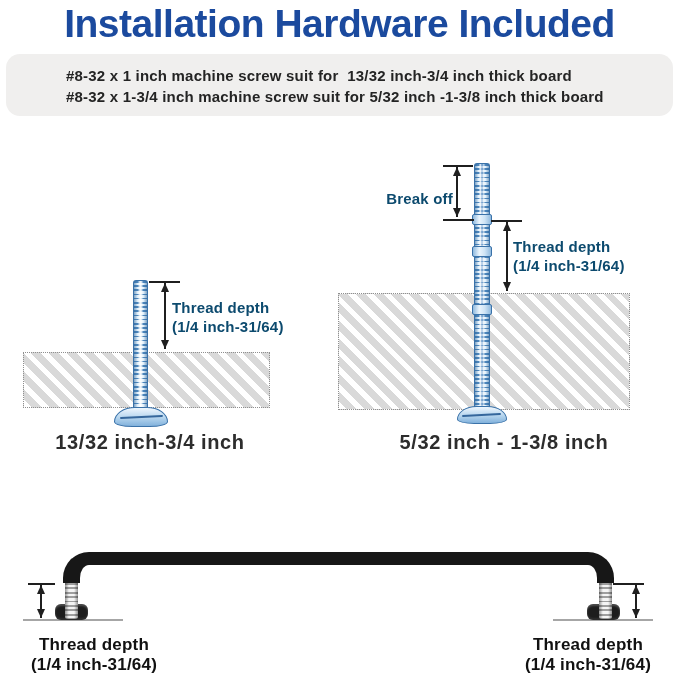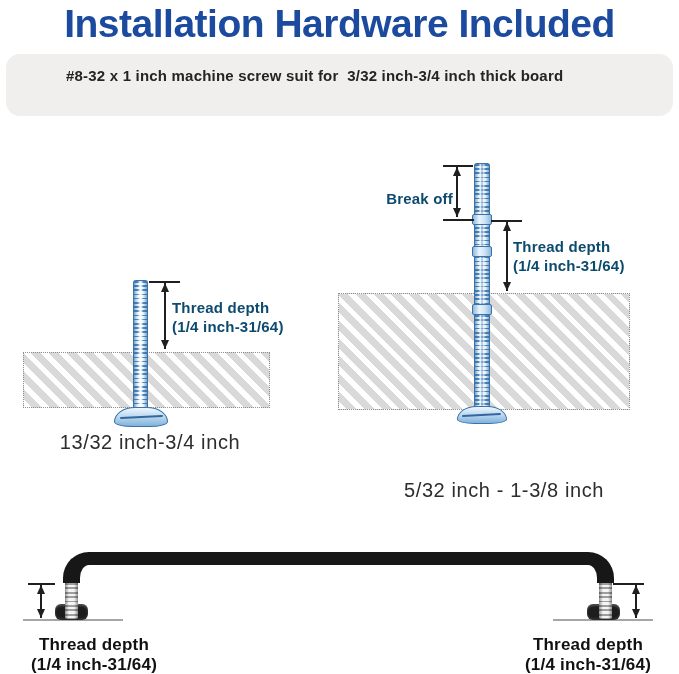--- a/index.html
+++ b/index.html
@@ -66,21 +66,21 @@
   
   .tick{height:2px;background:var(--ink);z-index:5;}
   .varrow{width:2px;background:var(--ink);z-index:5;}
   .varrow::before{content:"";position:absolute;top:0;left:50%;transform:translateX(-50%);
     border:4.5px solid transparent;border-top:0;border-bottom:9px solid var(--ink);}
   .varrow::after{content:"";position:absolute;bottom:0;left:50%;transform:translateX(-50%);
     border:4.5px solid transparent;border-bottom:0;border-top:9px solid var(--ink);}
 
   .dim-label{font-size:15px;font-weight:700;line-height:19px;color:#0c4a6e;letter-spacing:.2px;z-index:6;}
   .dim-label.right-al{text-align:right;}
-  .big-label{font-size:20px;font-weight:400;color:#2d2d2d;text-align:center;letter-spacing:.6px;white-space:nowrap;z-index:6;}
+  .big-label{font-size:20px;font-weight:700;color:#2d2d2d;text-align:center;letter-spacing:.6px;white-space:nowrap;z-index:6;}
 
   
   .handle-frame{
     left:63px;top:552px;width:551px;height:31px;box-sizing:border-box;
     border:solid var(--handle_black);border-width:13px 17px 0 17px;
     border-radius:26px 26px 0 0;z-index:2;
   }
   .stud{
     width:13px;height:36px;z-index:3;border-radius:0 0 2px 2px;
     background-image:
@@ -95,21 +95,22 @@
   .handle-label{font-size:17px;font-weight:700;line-height:19.5px;text-align:center;color:#111;letter-spacing:.2px;}
 </style>
 </head>
 <body>
 
 <div class="canvas">
 
   <div class="abs page-title">Installation Hardware Included</div>
 
   <div class="abs info-box">
-    <div class="info-line l1">#8-32 x 1 inch machine screw suit for  3/32 inch-3/4 inch thick board</div>
+    <div class="info-line l1">#8-32 x 1 inch machine screw suit for  13/32 inch-3/4 inch thick board</div>
+    <div class="info-line l2">#8-32 x 1-3/4 inch machine screw suit for 5/32 inch -1-3/8 inch thick board</div>
   </div>
 
   <div class="abs board" style="left:23px;top:352px;width:247px;height:56px;"></div>
   <div class="abs screw-shaft" style="left:133px;top:280px;width:15px;height:129px;"></div>
   <div class="abs screw-head" style="left:114px;top:407px;width:54px;height:20px;">
     <div class="screw-slot"></div>
   </div>
   <div class="abs tick" style="left:149px;top:281px;width:31px;"></div>
   <div class="abs varrow" style="left:164px;top:283px;height:66px;"></div>
   <div class="abs dim-label" style="left:172px;top:298px;">
@@ -131,21 +132,21 @@
   <div class="abs tick" style="left:443px;top:219px;width:31px;"></div>
   <div class="abs varrow" style="left:456px;top:167px;height:50px;"></div>
   <div class="abs dim-label right-al" style="left:343px;top:189px;width:110px;">Break off</div>
 
   <div class="abs tick" style="left:491px;top:220px;width:31px;"></div>
   <div class="abs varrow" style="left:506px;top:222px;height:69px;"></div>
   <div class="abs dim-label" style="left:513px;top:237px;">
     <div>Thread depth</div>
     <div>(1/4 inch-31/64)</div>
   </div>
-  <div class="abs big-label" style="left:374px;top:431px;width:260px;margin-top:48px;">5/32 inch - 1-3/8 inch</div>
+  <div class="abs big-label" style="left:374px;top:431px;width:260px;">5/32 inch - 1-3/8 inch</div>
 
   <div class="abs handle-frame"></div>
 
   <div class="abs flange" style="left:55px;top:604px;"></div>
   <div class="abs stud" style="left:65px;top:583px;"></div>
   <div class="abs surface-line" style="left:23px;top:619px;width:100px;"></div>
   <div class="abs tick" style="left:28px;top:583px;width:27px;"></div>
   <div class="abs varrow" style="left:40px;top:585px;height:33px;"></div>
 
   <div class="abs flange" style="left:587px;top:604px;"></div>

